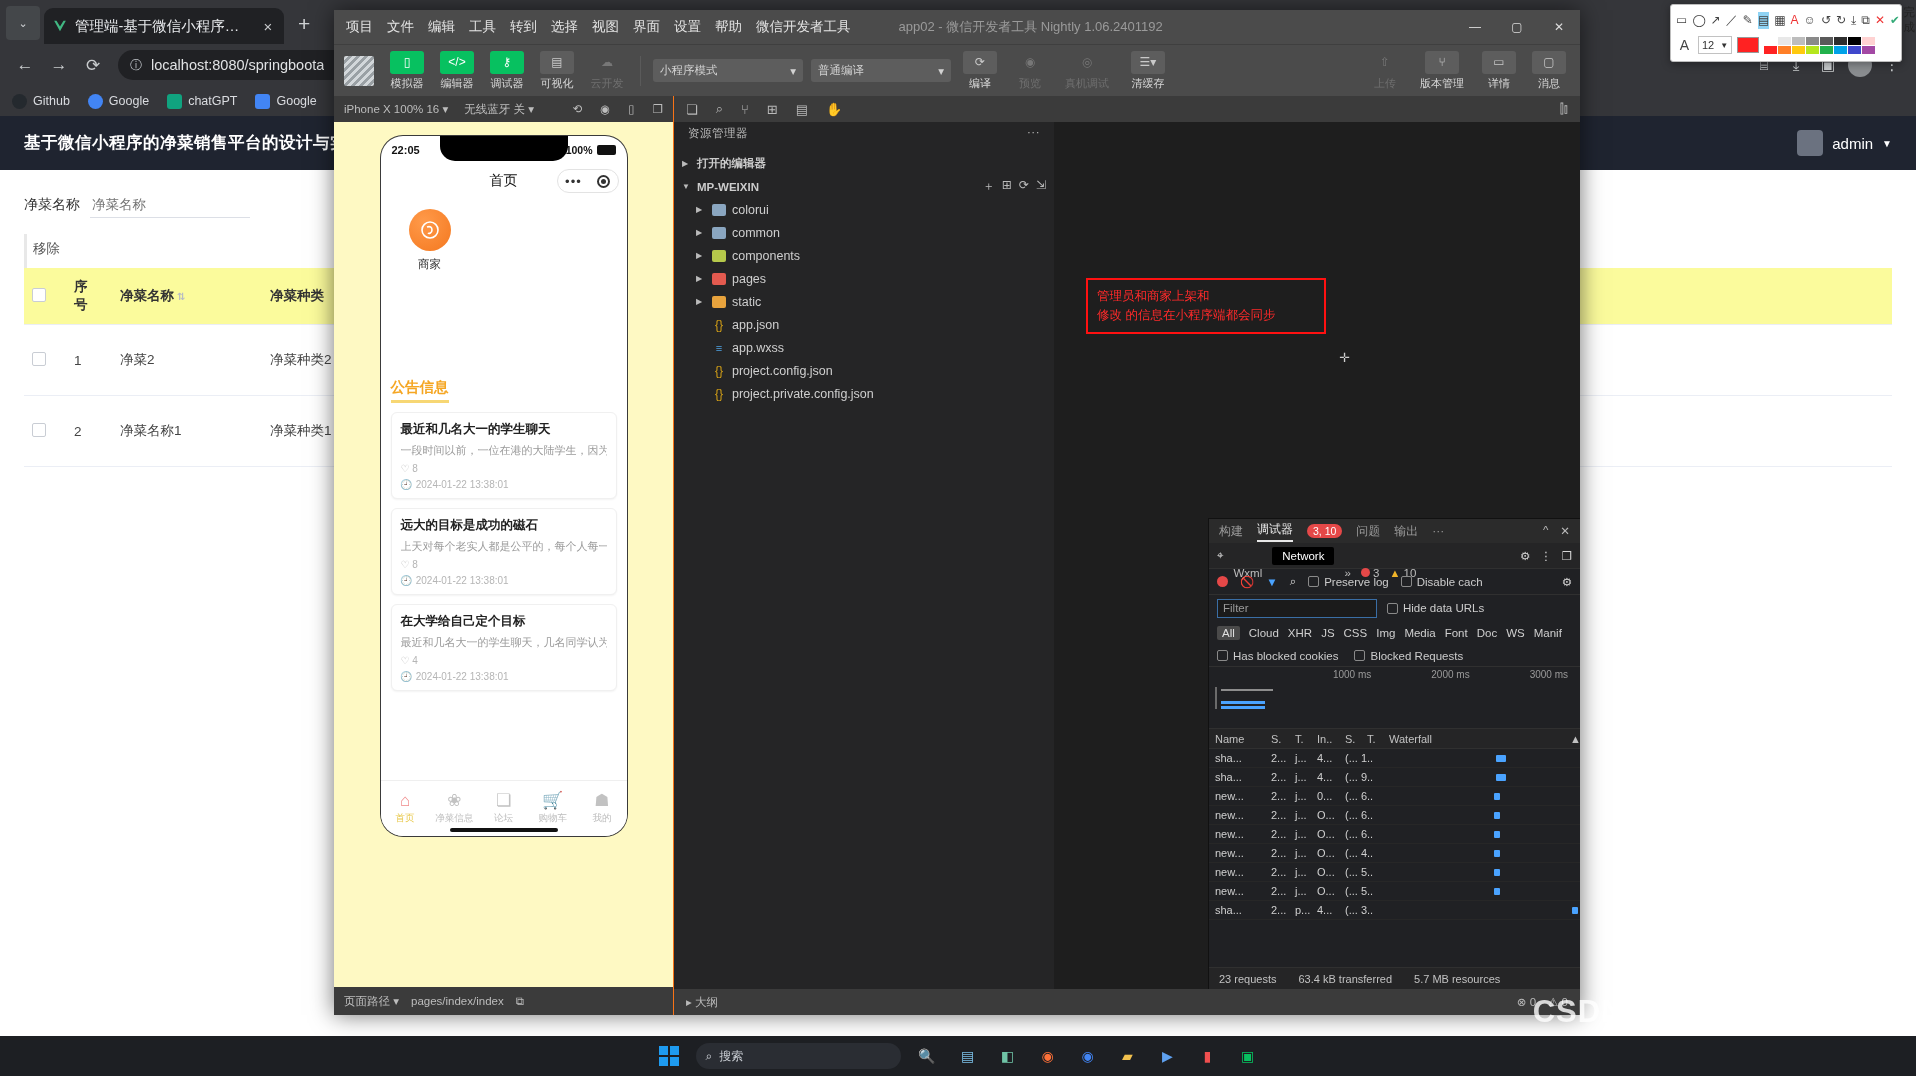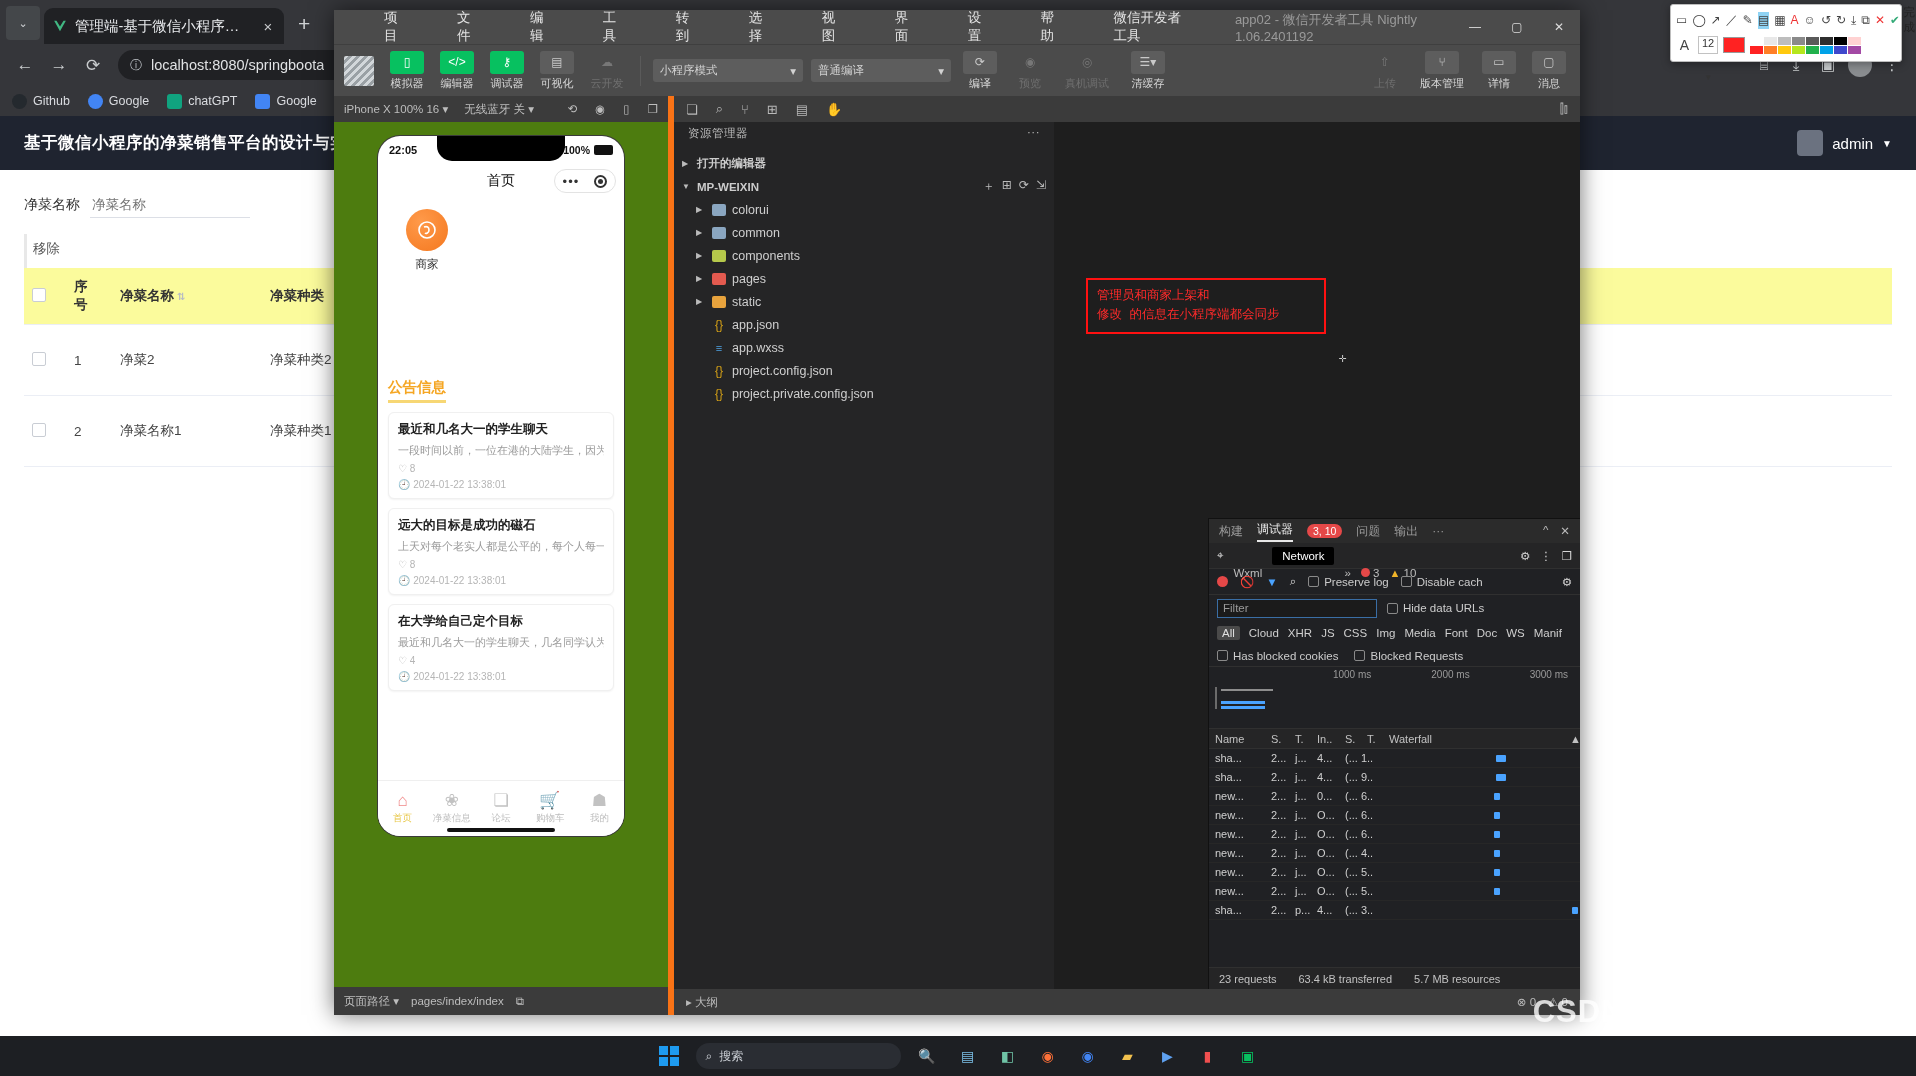--- a/index.html
+++ b/index.html
@@ -94,21 +94,21 @@
   
   #ide {
     position:absolute; left:334px; top:10px; width:1246px; height:1005px;
     background:#2b2b2b; box-shadow:0 0 22px rgba(0,0,0,.55);
     display:flex; flex-direction:column; color:#cfcfcf; font-size:12.5px;
   }
   .ide-menubar {
     height:34px; background:#4b4b4b; display:flex; align-items:center;
     padding-left:12px; gap:14px; flex:0 0 34px;
   }
-  .mi { font-size:13.5px; color:#e3e3e3;margin-left:38px; }
+  .mi { font-size:13.5px; color:#e3e3e3; }
   .ide-wintitle { margin-left:34px; color:#9a9a9a; font-size:13px; }
   .ide-winbtns { margin-left:auto; display:flex; }
   .wb { width:42px;height:34px;display:flex;align-items:center;justify-content:center;color:#ddd;font-size:12px; }
 
   .ide-toolbar {
     height:52px; background:#4b4b4b; display:flex; align-items:center;
     padding:0 10px; gap:8px; flex:0 0 52px; border-top:1px solid #3f3f3f;
   }
   .proj-thumb { width:30px;height:30px;background:#b9bdc0;border-radius:2px;margin-right:4px;
      background-image:linear-gradient(135deg,#d3d7da 25%,#9aa0a4 25%,#9aa0a4 50%,#d3d7da 50%,#d3d7da 75%,#9aa0a4 75%);
@@ -123,22 +123,22 @@
   .tb-cap.dim { color:#6f6f6f; }
   .sel {
     height:23px; background:#5d5d5d; border-radius:3px; display:flex; align-items:center;
     justify-content:space-between; padding:0 7px; color:#d2d2d2; font-size:11.5px;
   }
   .tb-sep { width:1px; height:30px; background:#5a5a5a; margin:0 4px; }
 
   .ide-body { flex:1; display:flex; min-height:0; }
 
   
-  .sim-col { width:340px; background:#4d7c0f; display:flex; flex-direction:column;
-             border-right:6px solid #f97316; }
+  .sim-col { width:340px; background:#fef9c3; display:flex; flex-direction:column;
+             border-right:1px solid #f97316; }
   .sim-bar { height:26px; display:flex; align-items:center; gap:16px; padding:0 10px;
              color:#bdbdbd; font-size:11.5px; background:#3b3b3b;}
   .sim-stage { flex:1; display:flex; align-items:flex-start; justify-content:center; padding-top:14px; }
   .phone {
     width:246px; height:700px; background:#fff; border-radius:22px; position:relative;
     overflow:hidden; box-shadow:0 0 0 1px #3a3a3a;
   }
   .notch { position:absolute; top:0; left:50%; transform:translateX(-50%);
            width:128px; height:25px; background:#000; border-radius:0 0 15px 15px; }
   .statusbar { height:27px; display:flex; align-items:center; padding:0 11px; font-size:11px;
@@ -196,21 +196,21 @@
   .caret { font-size:8px; color:#bbb; width:10px; display:inline-block; }
   .frow { height:23px; display:flex; align-items:center; gap:6px; padding-left:22px; color:#cfcfcf;
           font-size:12.5px; }
   .frow.sel2 { background:#37373d; }
   .fico { width:14px;height:12px;border-radius:2px;display:inline-block; }
   .fico.blue{background:#8aa6c0;} .fico.green{background:#b6c94b;}
   .fico.red{background:#e35a4f;} .fico.orange{background:#e8a33d;}
   .fico.js{background:#e8c547;color:#3a3a00;font-size:7px;text-align:center;line-height:12px;}
   .fico.brace{background:transparent;color:#d4a017;font-size:12px;width:14px;line-height:12px;text-align:center;}
   .fico.wxss{background:transparent;color:#4fa3e3;font-size:11px;width:14px;line-height:12px;text-align:center;}
-  .editor-blank { flex:1; background:#1e1e1e; position:relative;font-family:Liberation Mono, monospace; }
+  .editor-blank { flex:1; background:#1e1e1e; position:relative; }
   .redbox {
     position:absolute; left:32px; top:156px; width:240px; border:2px solid #ff1111;
     padding:7px 9px; color:#ff2a2a; font-size:12.5px; line-height:1.5;
   }
   .dragmark { position:absolute; left:285px; top:228px; color:#cfcfcf; font-size:13px; }
   .ed-foot { height:26px; background:#3b3b3b; display:flex; align-items:center; gap:14px;
              padding:0 12px; color:#b9b9b9; font-size:11.5px; }
 
   
   .devtools {
@@ -265,21 +265,21 @@
     position:absolute; right:14px; top:4px; width:232px; background:#fff;
     border:1px solid #bdbdbd; border-radius:3px; box-shadow:0 2px 8px rgba(0,0,0,.35);
     padding:4px 5px; font-size:11px; color:#333; z-index:50;
   }
   .at-row { display:flex; align-items:center; gap:5px; height:22px; }
   .at-ic { width:17px;height:17px; display:flex; align-items:center; justify-content:center;
            color:#444; font-size:12px; }
   .at-done { margin-left:auto; display:flex; align-items:center; gap:4px; font-size:11.5px; color:#222; }
   .at-row2 { display:flex; align-items:center; gap:5px; height:24px; margin-top:2px; }
   .sizebox { border:1px solid #c2c2c2; height:18px; display:flex; align-items:center;
-             padding:0 3px; gap:24px; font-size:11px;flex-direction:column; }
+             padding:0 3px; gap:6px; font-size:11px; }
   .swatch-main { width:22px;height:16px;background:#f22;border:1px solid #999; }
   .swgrid { display:grid; grid-template-columns:repeat(8,13px); grid-auto-rows:8px; gap:1px; }
   .swgrid i { display:block; }
 
   
   #taskbar {
     position:absolute; left:0; right:0; bottom:0; height:40px; background:#1d1f23;
     display:flex; align-items:center; justify-content:center; gap:14px;
   }
   .tb-search {

